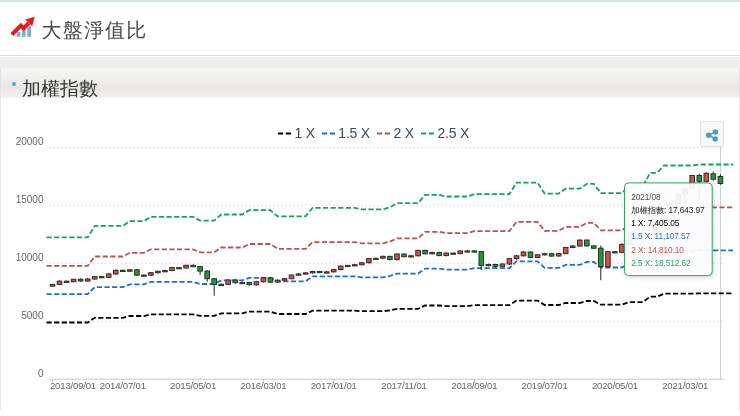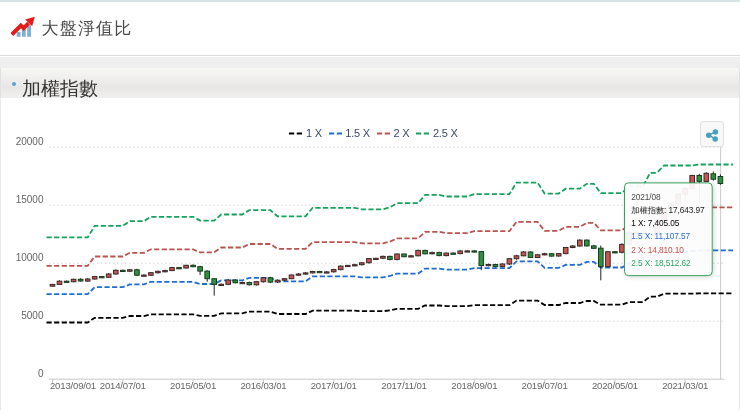--- a/index.html
+++ b/index.html
@@ -1,24 +1,24 @@
 <!DOCTYPE html>
 <html><head><meta charset="utf-8">
 <style>
 *{margin:0;padding:0;box-sizing:border-box}
 html,body{width:740px;height:416px;background:#ffffff;font-family:"Liberation Sans",sans-serif;overflow:hidden}
 #topstrip{position:absolute;left:0;top:0;width:740px;height:2px;background:#d5e5e7}
 #hdr{position:absolute;left:0;top:2px;width:740px;height:54px;background:#ffffff;border-bottom:1px solid #dcdcdc}
-#title{position:absolute;left:41.5px;top:17px;font-size:17px;color:#4a4a4a;letter-spacing:1.2px}
+#title{position:absolute;left:41.5px;top:17px;font-size:20px;color:#4a4a4a;letter-spacing:1.2px}
 #gap{position:absolute;left:0;top:57px;width:740px;height:11px;background:#efeff0}
 #secbar{position:absolute;left:0;top:68px;width:740px;height:31px;background:linear-gradient(#f7f7f6,#e8e7e5 65%,#f1f0ee);border-left:1px solid #e0e0e0;border-right:1px solid #e0e0e0;border-bottom:1px solid #fff}
 #secdot{position:absolute;left:11.5px;top:81.5px;width:4px;height:4px;border-radius:50%;background:#55a5d5}
 #sectxt{position:absolute;left:22px;top:76px;font-size:19px;color:#333}
 #panel{position:absolute;left:0;top:99px;width:740px;height:311px;background:#fff;border-left:1px solid #e8e8e8;border-right:1px solid #e8e8e8}
-#legend{position:absolute;left:0;top:126px;width:740px;height:14px;padding-left:7px;display:flex;justify-content:center;align-items:center;font-size:11px;letter-spacing:-0.2px;color:#3a4a63}
+#legend{position:absolute;left:0;top:126px;width:740px;height:14px;padding-left:7px;display:flex;justify-content:center;align-items:center;font-size:14px;letter-spacing:-0.2px;color:#3a4a63}
 .li{display:flex;align-items:center;margin:0 3.5px}
 .lmk{margin-right:3.5px}
 #sharebtn{position:absolute;left:700px;top:121px;width:24px;height:26px;background:#f8f8f8;border:1px solid #e2e2e2;border-radius:3px}
 #csvg{position:absolute;left:0;top:0;width:740px;height:416px}
 </style></head>
 <body>
 <div id="panel"></div>
 <div id="topstrip"></div>
 <div id="hdr"></div>
 <svg id="iconsvg" style="position:absolute;left:11px;top:16px" width="26" height="23" viewBox="0 0 26 23">

